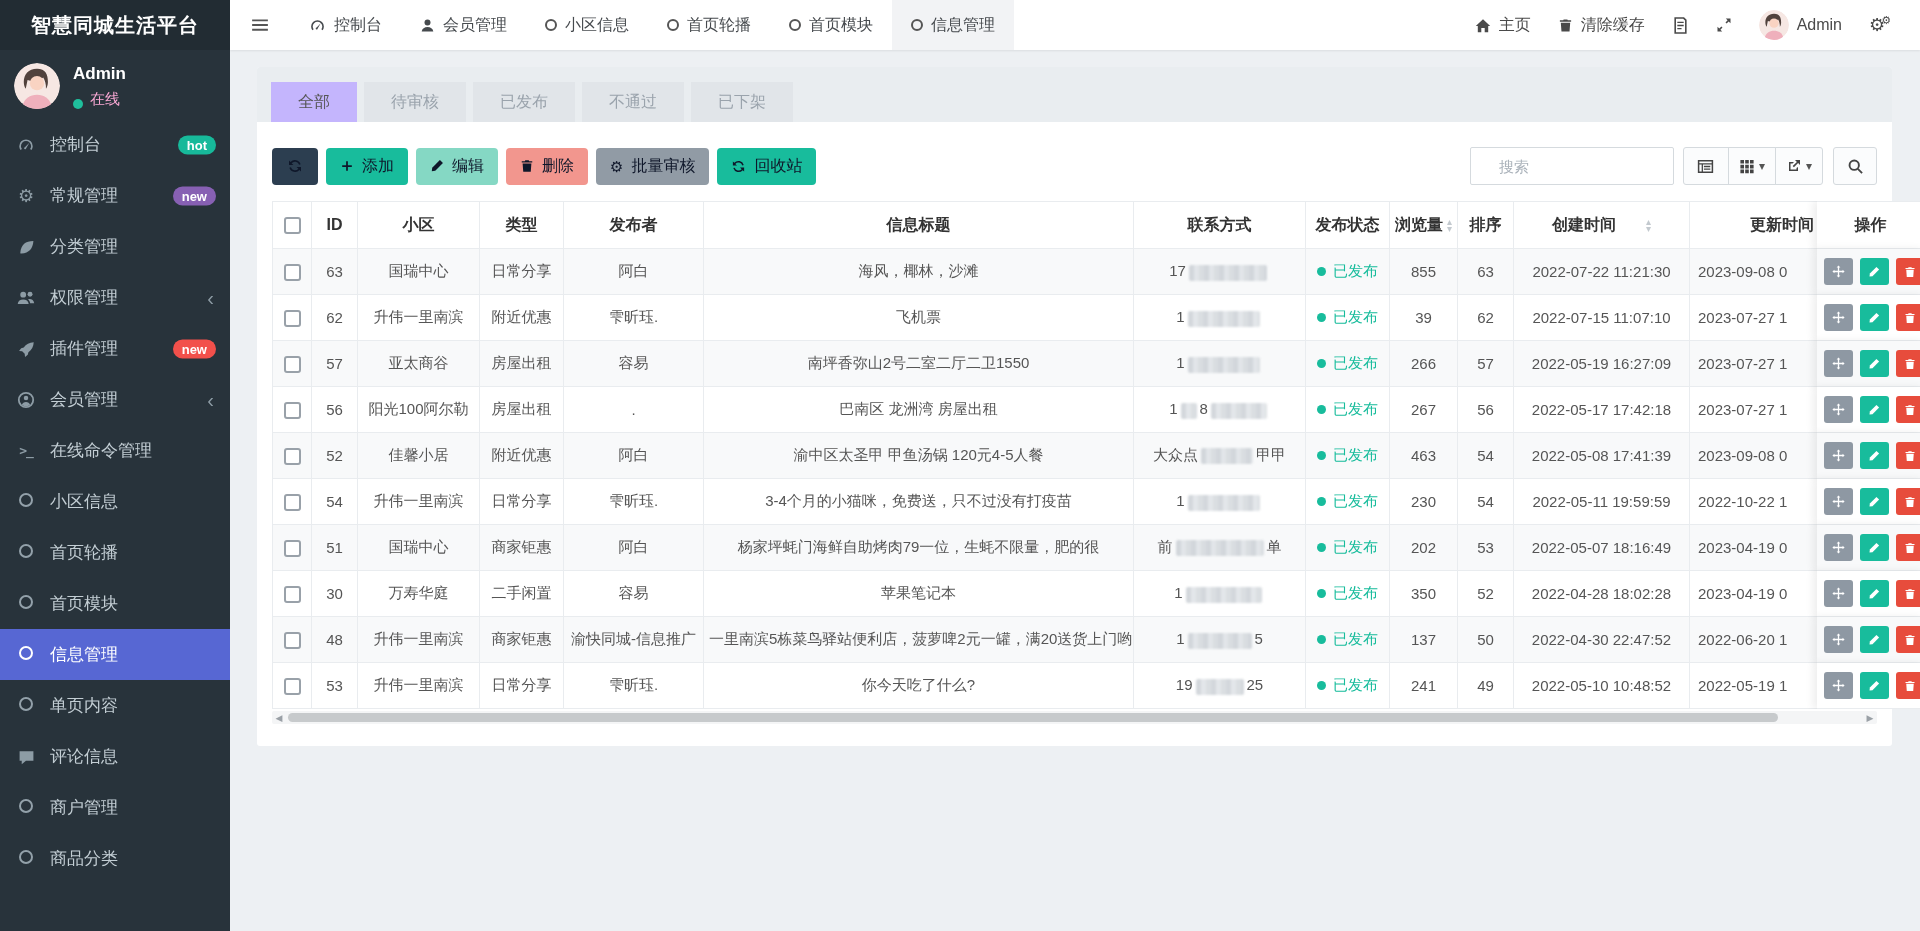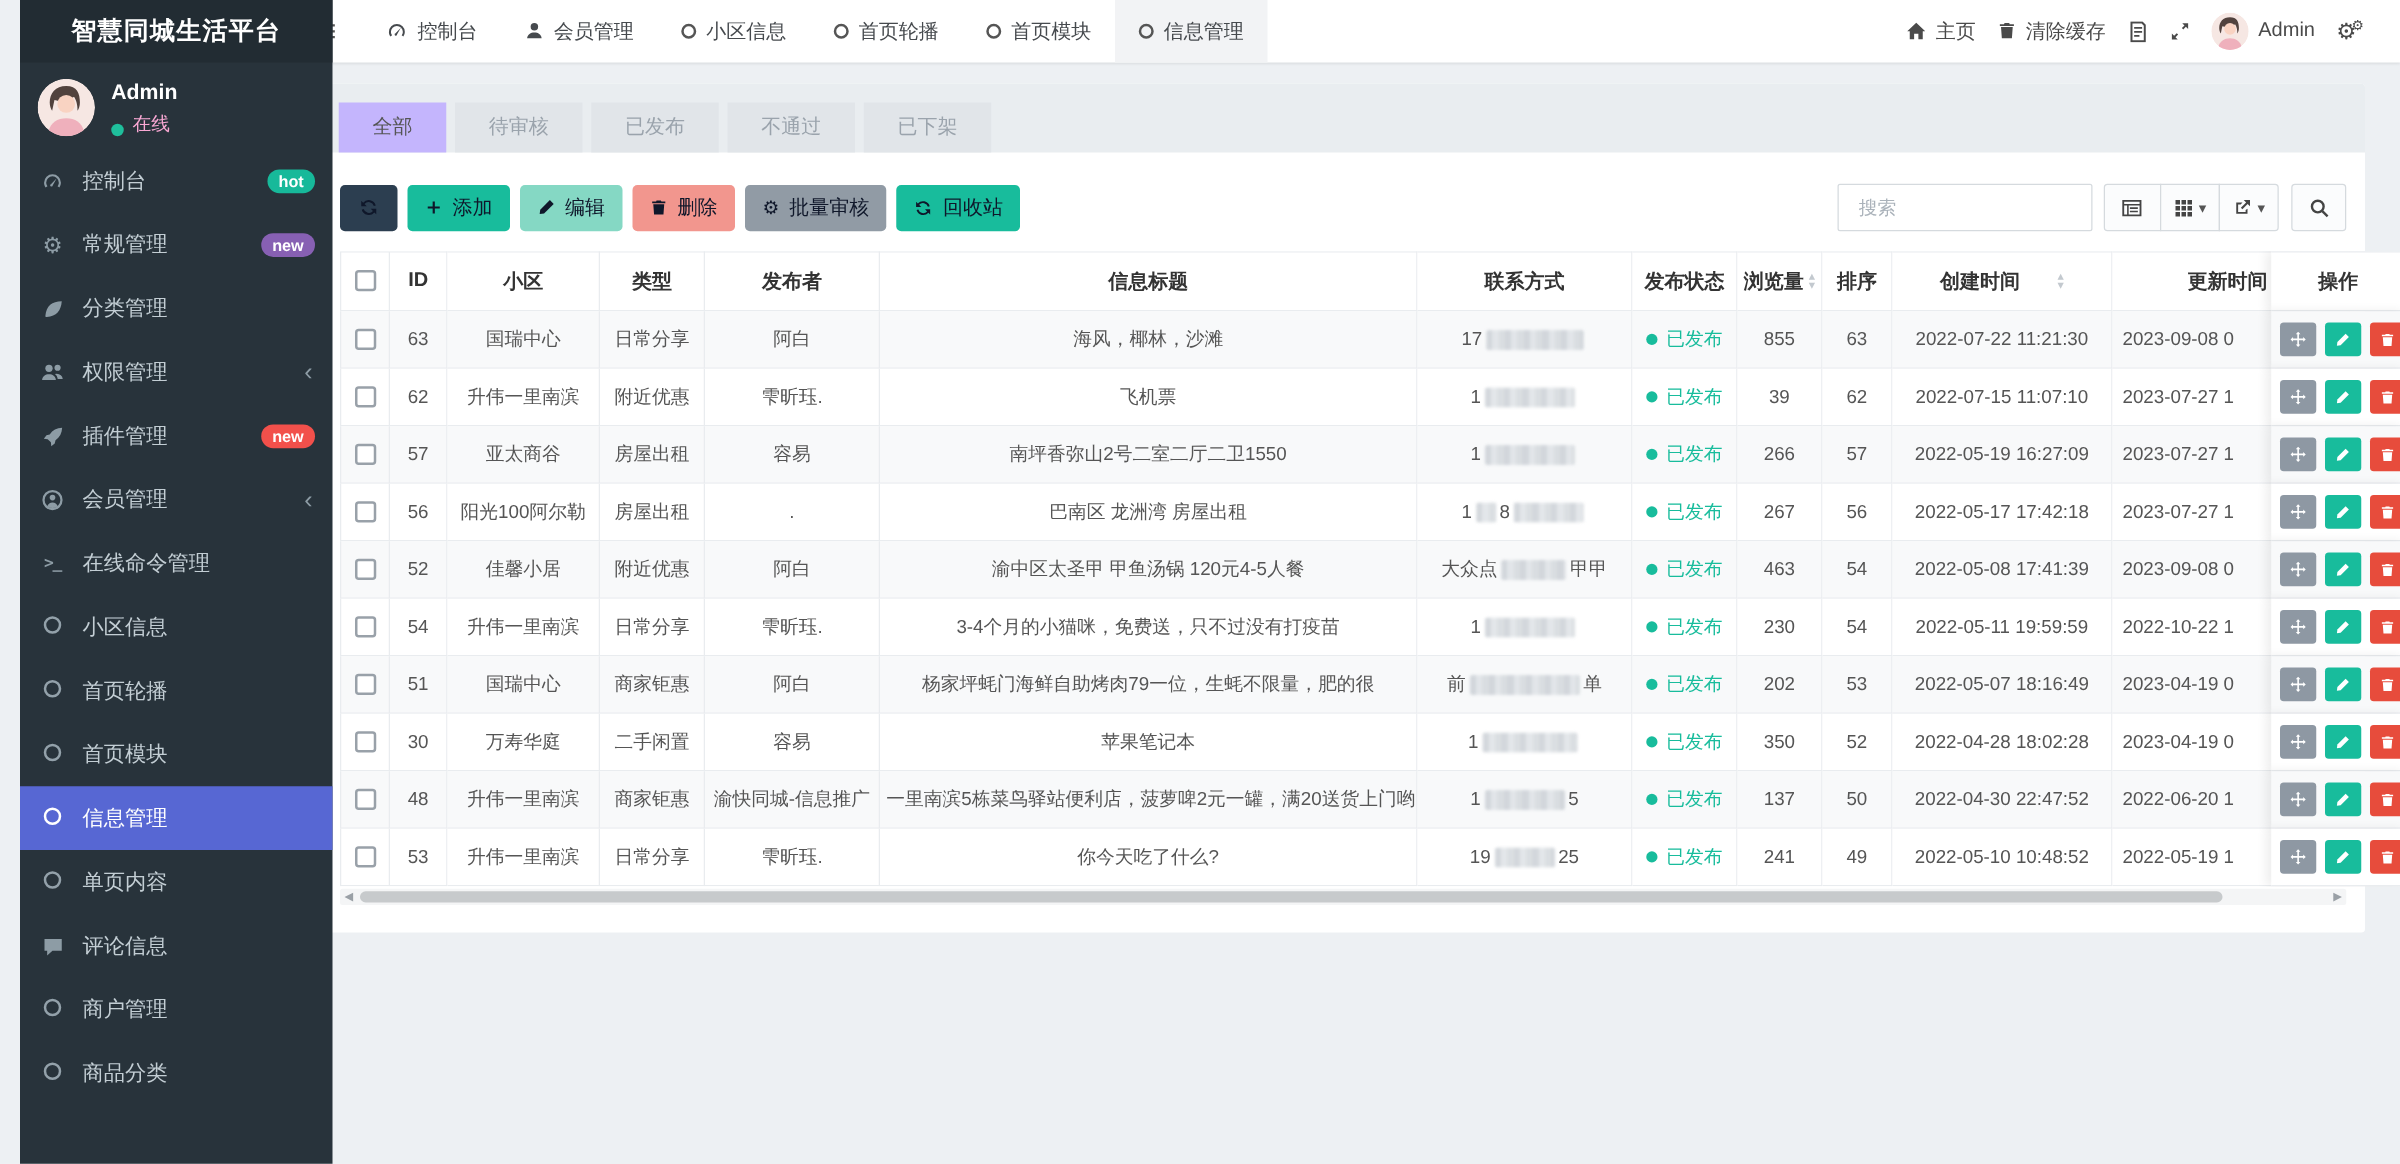--- a/index.html
+++ b/index.html
@@ -1,21 +1,21 @@
 <!DOCTYPE html>
 <html><head>
 <meta charset="utf-8">
 <style>
   * { box-sizing: border-box; margin: 0; padding: 0; }
   html,body { width:1920px; height:931px; overflow:hidden;
     font-family:"Liberation Sans","DejaVu Sans",sans-serif; background:#edf0f3; color:#333; }
   .ic { display:inline-block; vertical-align:middle; fill:currentColor; }
 
   
-  .sidebar { position:absolute; left:16px; top:0; bottom:0; width:250px; background:#28333b; z-index:30; }
+  .sidebar { position:absolute; left:0; top:0; bottom:0; width:230px; background:#28333b; z-index:30; }
   .brand { height:50px; line-height:50px; text-align:center; background:#222c33; color:#fff;
            font-size:20px; font-weight:bold; letter-spacing:1px; }
   .user-panel { display:flex; align-items:center; gap:13px; padding:13px 14px 10px; }
   .user-panel .avatar { width:46px; height:46px; border-radius:50%; overflow:hidden; flex:0 0 46px; }
   .user-name { color:#fff; font-weight:bold; font-size:17px; margin-bottom:6px; }
   .user-status { color:#f9a8d4; font-size:15px; display:flex; align-items:flex-end; gap:7px; }
   .dot-green { width:10px; height:10px; border-radius:50%; background:#1fbf9c; display:inline-block; }
   .side-search { margin:6px 12px 16px; position:relative; }
   .side-search input { width:100%; height:37px; background:#323f48; border:1px solid #3a4852; border-radius:4px;
            color:#cfd8dd; font-size:15px; padding:0 34px 0 12px; outline:none;
@@ -37,21 +37,21 @@
   .term { font-family:"DejaVu Sans Mono",monospace; font-size:13px; font-weight:bold; letter-spacing:-1px; }
   .gear-glyph { font-size:18px; line-height:1; }
 
   
   .topbar { position:absolute; left:230px; right:0; top:0; height:50px; background:#fff; z-index:20;
             display:flex; align-items:stretch; box-shadow:0 1px 2px rgba(0,0,0,.08); font-size:16px; color:#4a4a4a; }
   .hamburger { display:flex; align-items:center; padding:0 21px; color:#555; cursor:pointer; }
   .nav-item { display:flex; align-items:center; gap:8px; padding:0 19px; cursor:pointer; color:#464a4e; }
   .nav-item .ring { width:12px; height:12px; border-width:2.2px; border-color:#555; }
   .nav-item.active { background:#f2f3f5; }
-  .nav-right { margin-left:auto; display:flex; align-items:center; gap:17px; padding-right:25px; }
+  .nav-right { margin-left:auto; display:flex; align-items:center; gap:27px; padding-right:25px; }
   .nav-right .nr { display:flex; align-items:center; gap:8px; cursor:pointer; }
   .avatar-sm { width:30px; height:30px; border-radius:50%; overflow:hidden; }
   .gears { position:relative; font-size:18px; }
   .gears .g2 { font-size:11px; position:relative; left:-4px; top:-7px; }
 
   
   .main { position:absolute; left:230px; top:50px; right:0; bottom:0; overflow:hidden; }
   .card { margin:17px 28px 0 27px; background:#fff; border-radius:3px; }
   .tabstrip { background:#e9edf0; padding:15px 14px 0; display:flex; border-radius:3px 3px 0 0; }
   .tab { height:40px; line-height:40px; padding:0 27px; background:#e1e5e9; color:#9aa3ac; font-size:16px;
@@ -61,21 +61,21 @@
 
   .toolbar { display:flex; align-items:center; margin-bottom:16px; }
   .btn { height:37px; border:none; border-radius:4px; padding:0 14px; font-size:16px; color:#0f172a;
          display:inline-flex; align-items:center; gap:8px; margin-right:8px; cursor:pointer;
          font-family:"Liberation Sans","DejaVu Sans",sans-serif; }
   .btn-refresh { background:#2c3e50; width:46px; justify-content:center; padding:0; }
   .btn-add { background:#18bc9c; } .btn-recycle { background:#18bc9c; }
   .btn-edit { background:#85d8c4; } .btn-del { background:#f2968e; }
   .btn-batch { background:#919ba5; }
   .tb-search { margin-left:auto; width:204px; height:38px; border:1px solid #d5dade; border-radius:2px;
-         padding:0 16px; font-size:15px; color:#555; outline:none;
+         padding:0 28px; font-size:15px; color:#555; outline:none;
          font-family:"Liberation Sans","DejaVu Sans",sans-serif; }
   .tb-search::placeholder { color:#aab2ba; }
   .tgroup { display:flex; margin-left:9px; }
   .tbtn { height:38px; min-width:46px; padding:0 10px; border:1px solid #d5dade; background:#fbfcfd; color:#444;
           display:inline-flex; align-items:center; justify-content:center; gap:4px; margin-left:-1px; cursor:pointer; }
   .tbtn:first-child { margin-left:0; border-radius:3px 0 0 3px; }
   .tbtn:last-child { border-radius:0 3px 3px 0; }
   .tbtn.solo { margin-left:10px; border-radius:3px; min-width:44px; }
   .caret { font-size:12px; color:#555; }
 

